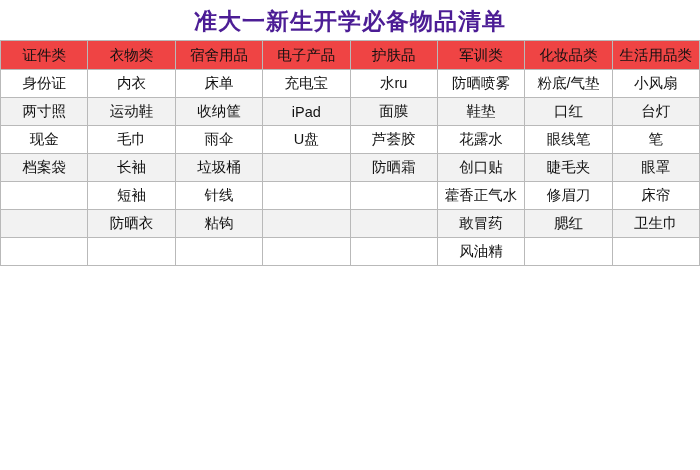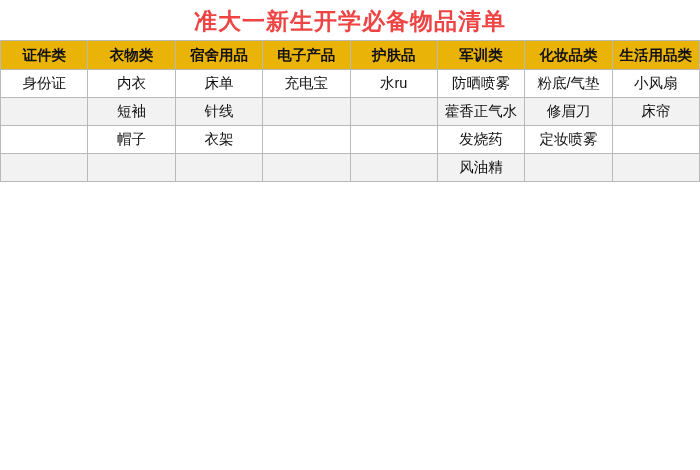--- a/index.html
+++ b/index.html
@@ -12,21 +12,21 @@
     height: 470px;
     position: relative;
     background: #ffffff;
     overflow: hidden;
     font-family: "Liberation Sans", sans-serif;
   }
   #title {
     text-align: center;
     font-size: 23px;
     font-weight: bold;
-    color: #ef4444;
+    color: #4c1d95;
     letter-spacing: 1px;
     padding-top: 9px;
     padding-bottom: 6px;
     line-height: 1.1;
   }
   table {
     border-collapse: collapse;
     width: 700px;
     table-layout: fixed;
   }
@@ -35,22 +35,22 @@
     text-align: center;
     vertical-align: middle;
     height: 27px;
     font-size: 14.5px;
     color: #111111;
     padding: 0;
     overflow: hidden;
     white-space: nowrap;
   }
   thead th {
-    background: #eab308;
-    font-weight: bold;
+    background: #ef4444;
+    font-weight: normal;
     font-size: 14.5px;
     height: 28px;
   }
   tbody tr:nth-child(even) td {
     background: #f2f2f2;
   }
   tbody tr:nth-child(odd) td {
     background: #ffffff;
   }
   td.empty {
@@ -80,38 +80,68 @@
         <td>身份证</td>
         <td>内衣</td>
         <td>床单</td>
         <td>充电宝</td>
         <td>水ru</td>
         <td>防晒喷雾</td>
         <td>粉底/气垫</td>
         <td>小风扇</td>
       </tr>
       <tr>
+        <td>两寸照</td>
+        <td>运动鞋</td>
+        <td>收纳筐</td>
+        <td>iPad</td>
+        <td>面膜</td>
+        <td>鞋垫</td>
+        <td>口红</td>
+        <td>台灯</td>
+      </tr>
+      <tr>
+        <td>现金</td>
+        <td>毛巾</td>
+        <td>雨伞</td>
+        <td>U盘</td>
+        <td>芦荟胶</td>
+        <td>花露水</td>
+        <td>眼线笔</td>
+        <td>笔</td>
+      </tr>
+      <tr>
+        <td>档案袋</td>
+        <td>长袖</td>
+        <td>垃圾桶</td>
+        <td class="empty"></td>
+        <td>防晒霜</td>
+        <td>创口贴</td>
+        <td>睫毛夹</td>
+        <td>眼罩</td>
+      </tr>
+      <tr>
         <td class="empty"></td>
         <td>短袖</td>
         <td>针线</td>
         <td class="empty"></td>
         <td class="empty"></td>
         <td>藿香正气水</td>
         <td>修眉刀</td>
         <td>床帘</td>
       </tr>
       <tr>
         <td class="empty"></td>
-        <td>帽子</td>
-        <td>衣架</td>
+        <td>防晒衣</td>
+        <td>粘钩</td>
         <td class="empty"></td>
         <td class="empty"></td>
-        <td>发烧药</td>
-        <td>定妆喷雾</td>
-        <td class="empty"></td>
+        <td>敢冒药</td>
+        <td>腮红</td>
+        <td>卫生巾</td>
       </tr>
       <tr>
         <td class="empty"></td>
         <td class="empty"></td>
         <td class="empty"></td>
         <td class="empty"></td>
         <td class="empty"></td>
         <td>风油精</td>
         <td class="empty"></td>
         <td class="empty"></td>

